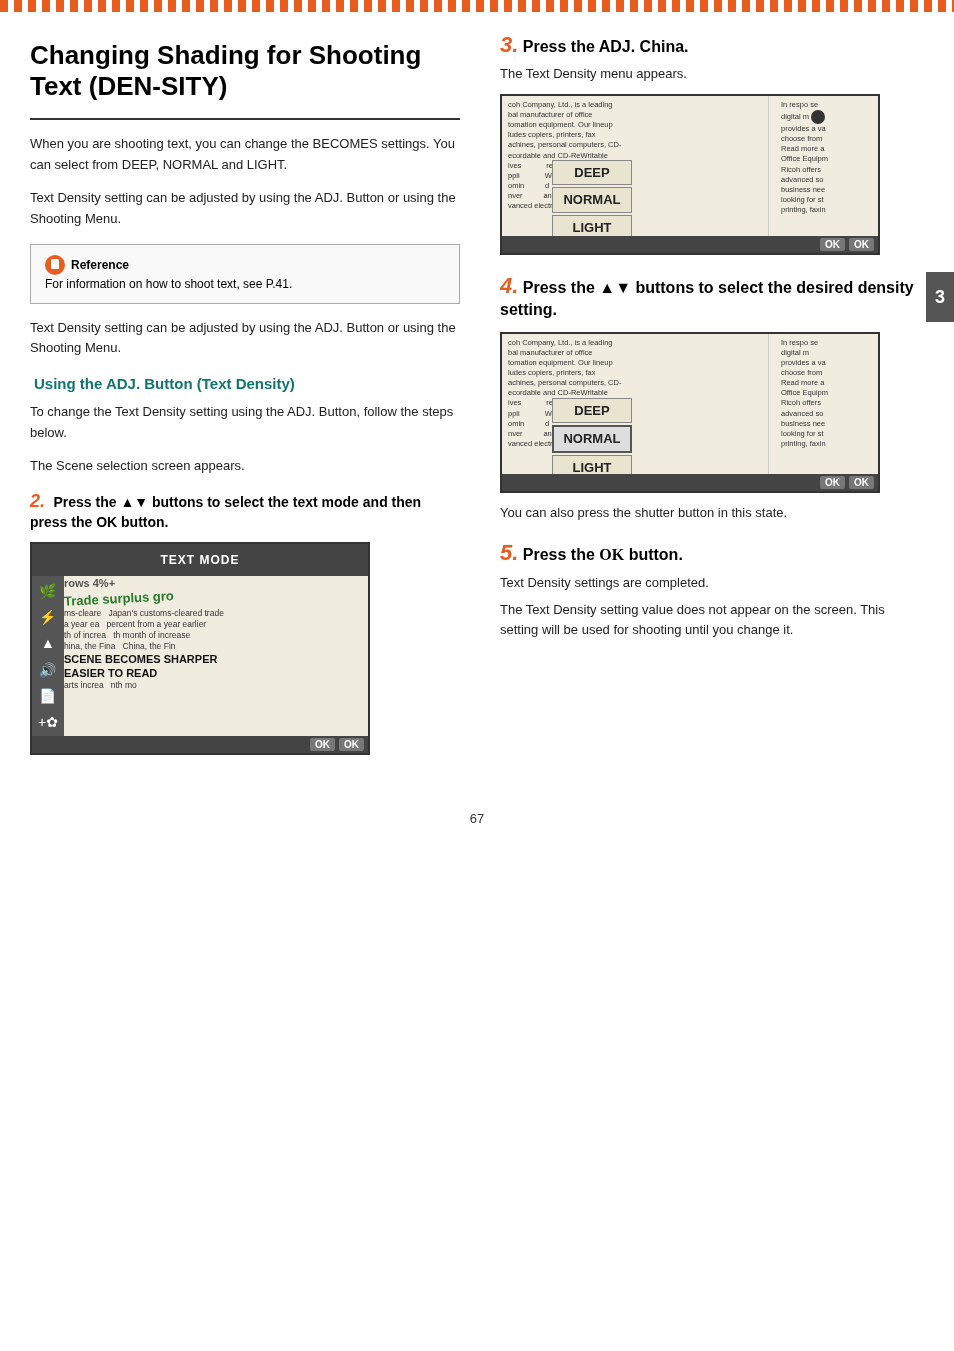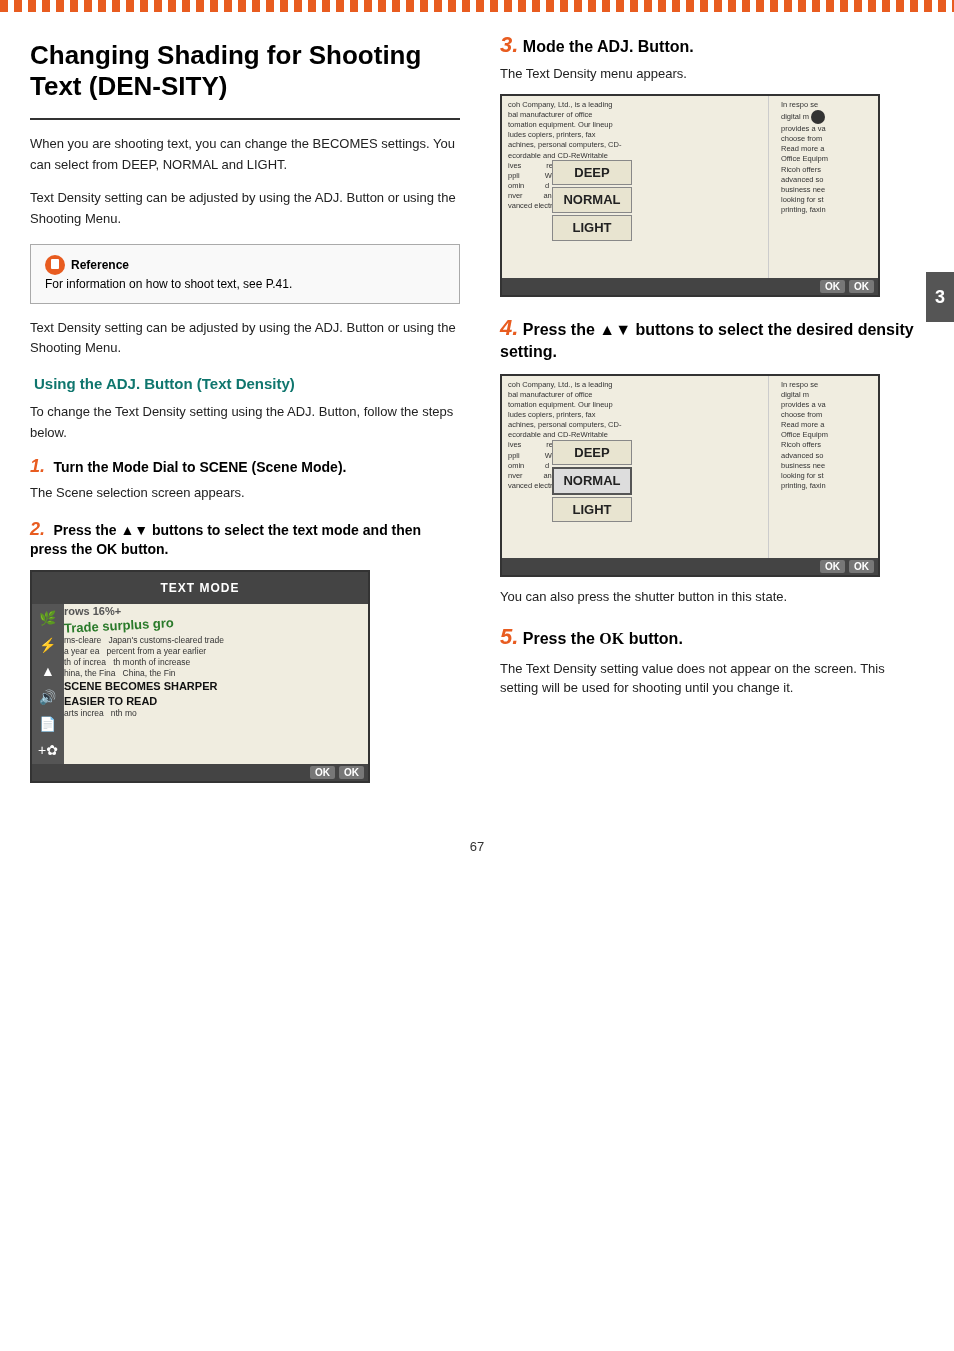--- a/index.html
+++ b/index.html
@@ -268,21 +268,21 @@
     .density-screen {
       border: 2px solid #333;
       width: 380px;
       margin: 10px 0;
       background: #fff;
       overflow: hidden;
     }
 
     .density-screen-body {
       display: flex;
-      height: 182px;
+      height: 140px;
     }
 
     .density-left {
       flex: 1;
       background: #f0ede0;
       padding: 4px 6px;
       font-size: 8px;
       line-height: 1.35;
       color: #333;
       overflow: hidden;
@@ -374,24 +374,20 @@
       <p>For information on how to shoot text, see P.41.</p>
     </div>
 
     <p class="body-text">Text Density setting can be adjusted by using the ADJ. Button or using the Shooting Menu.</p>
 
     <h2 class="section-heading">Using the ADJ. Button (Text Density)</h2>
 
     <p class="body-text">To change the Text Density setting using the ADJ. Button, follow the steps below.</p>
 
     <div class="step">
-      <div class="step-title-block">
-        <span class="step-number">1.</span>
-        <span class="step-title">Turn the Mode Dial to SCENE (Scene Mode).</span>
-      </div>
       <p class="step-body">The Scene selection screen appears.</p>
     </div>
 
     <div class="step">
       <div class="step-title-block">
         <span class="step-number">2.</span>
         <span class="step-title">Press the ▲▼ buttons to select the text mode and then press the OK button.</span>
       </div>
 
       <div class="camera-screen">
@@ -402,21 +398,21 @@
             <div class="camera-icon-item">🌿</div>
             <div class="camera-icon-item">⚡</div>
             <div class="camera-icon-item">▲</div>
             <div class="camera-icon-item">🔊</div>
             <div class="camera-icon-item">📄</div>
             <div class="camera-icon-item">+✿</div>
           </div>
 
           <div class="camera-text-area">
             <div class="text-mode-overlay">
-              <div class="text-sample-line" style="font-size:11px; font-weight:bold; color:#555;">rows 16%+</div>
+              <div class="text-sample-line" style="font-size:11px; font-weight:bold; color:#555;">rows 4%+</div>
               <div class="text-sample-line" style="font-size:13px; font-weight:bold; color:#2a7a2a; transform: rotate(-3deg); display:inline-block;">Trade surplus gro</div>
               <div class="text-sample-line">ms-cleare &nbsp; Japan's customs-cleared trade</div>
               <div class="text-sample-line">a year ea &nbsp; percent from a year earlier</div>
               <div class="text-sample-line">th of increa &nbsp; th month of increase</div>
               <div class="text-sample-line">hina, the Fina &nbsp; China, the Fin</div>
               <div class="text-bold-line">SCENE BECOMES SHARPER</div>
               <div class="text-bold-line">EASIER TO READ</div>
               <div class="text-sample-line">arts increa &nbsp; nth mo</div>
             </div>
           </div>
@@ -428,21 +424,21 @@
       </div>
     </div>
 
   </div>
 
   <div class="right-col">
 
     <div class="step-right">
       <div class="step-title-block">
         <span class="step-num-large">3.</span>
-        <span class="step-title" style="font-size:16px;">Mode the ADJ. Button.</span>
+        <span class="step-title" style="font-size:16px;">Press the ADJ. China.</span>
       </div>
       <p class="step-body">The Text Density menu appears.</p>
 
       <div class="density-screen">
         <div class="density-screen-body">
           <div class="density-left">
             <div style="font-size:7.5px; line-height:1.35;">
               <div>coh Company, Ltd., is a leading</div>
               <div>bal manufacturer of office</div>
               <div>tomation equipment. Our lineup</div>
@@ -536,20 +532,21 @@
       </div>
 
       <p class="step-body">You can also press the shutter button in this state.</p>
     </div>
 
     <div class="step-right">
       <div class="step-title-block">
         <span class="step-num-large">5.</span>
         <span class="step-title" style="font-size:16px;">Press the <span class="ok-text">OK</span> button.</span>
       </div>
+      <p class="step-body">Text Density settings are completed.</p>
       <p class="step-body" style="margin-top:8px;">The Text Density setting value does not appear on the screen. This setting will be used for shooting until you change it.</p>
     </div>
 
   </div>
 
   <div class="chapter-tab">
     <span>3</span>
   </div>
 </div>
 

